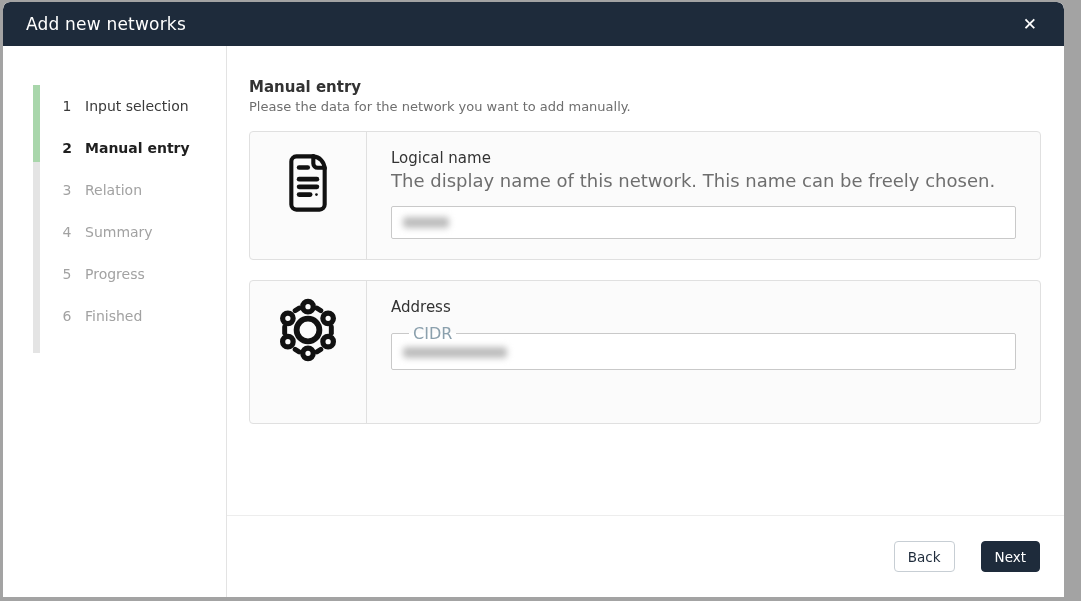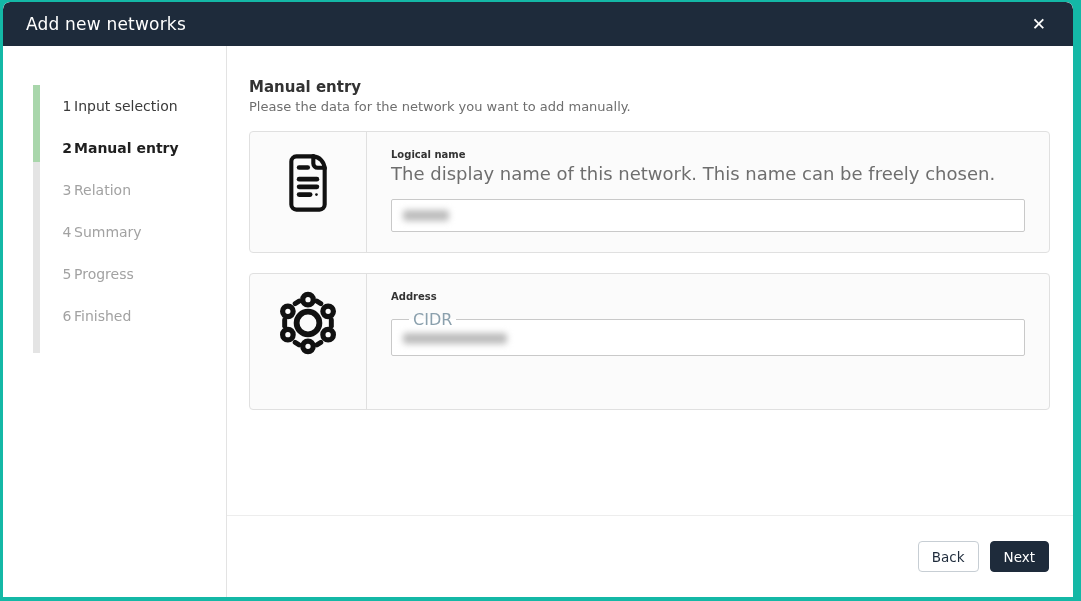--- a/index.html
+++ b/index.html
@@ -1,64 +1,64 @@
 <!DOCTYPE html>
 <html><head>
 <meta charset="utf-8">
 <style>
   * { box-sizing: border-box; margin: 0; padding: 0; }
   html,body { width:1081px; height:601px; }
   body { font-family: "DejaVu Sans", "Liberation Sans", sans-serif; background:#e9e9e9; }
 
-  .screen { width:1081px; height:601px; background:#14b8a6; padding:2px 8px 4px 3px; }
+  .screen { width:1081px; height:601px; background:#a3a3a3; padding:2px 17px 4px 3px; }
   .modal { width:100%; height:100%; background:#fff; border-radius:7px 7px 0 0; display:flex; flex-direction:column; overflow:hidden; }
 
   
   .header { height:44px; flex:0 0 44px; background:#1e2b3b; display:flex; align-items:center; padding:0 23px; border-radius:7px 7px 0 0; }
   .header-title { color:#ffffff; font-size:17px; letter-spacing:.2px; }
   .close-btn { margin-left:auto; color:#ffffff; font-size:17px; line-height:1; cursor:pointer; padding:4px; }
 
   
   .body { flex:1; display:flex; min-height:0; }
   .sidebar { width:224px; flex:0 0 224px; border-right:1px solid #e3e3e3; position:relative; background:#fff; }
   .progress-track { position:absolute; left:30px; top:39px; width:7px; height:268px; background:#e4e4e4; }
   .progress-fill { width:100%; height:77px; background:#a9d6ab; }
   .steps { position:absolute; left:0; top:39px; right:0; }
   .step { height:42px; display:flex; align-items:center; padding-left:57px; font-size:14px; }
   .step .num { width:14px; text-align:center; flex:0 0 14px; }
-  .step .lbl { }
+  .step .lbl { margin-left:11px; }
   .step.done { color:#3a3a3a; }
   .step.active { color:#1f1f1f; font-weight:bold; }
   .step.pending { color:#a2a2a2; }
 
   
   .main { flex:1; display:flex; flex-direction:column; min-width:0; background:#fff; }
   .main-content { flex:1; padding:32px 23px 0 22px; overflow:hidden; }
   .page-title { font-size:15px; font-weight:bold; color:#333333; }
   .page-subtitle { font-size:13px; color:#6e6e6e; margin-top:3px; }
 
   .card { display:flex; background:#fbfbfb; border:1px solid #e0e0e0; border-radius:4px; margin-top:17px; }
   .card + .card { margin-top:20px; }
   .card-icon-cell { width:117px; flex:0 0 117px; border-right:1px solid #e0e0e0; display:flex; justify-content:center; align-items:flex-start; padding-top:14px; }
   .card-content { flex:1; padding:17px 24px 20px 24px; min-width:0; }
-  .card-title { font-size:10px; font-weight:bold; color:#333333; }
+  .card-title { font-size:15px; font-weight:normal; color:#333333; }
   .card-desc { font-size:18px; color:#6e6e6e; margin-top:3px; }
 
   .plain-input { margin-top:15px; height:33px; border:1px solid #c9c9c9; border-radius:2px; background:#fff; display:flex; align-items:center; padding:0 11px; }
   .notched-input { margin-top:8px; border:1px solid #c9c9c9; border-radius:2px; background:#fff; padding:0 11px 8px 11px; }
   .notched-input legend { font-size:16px; color:#8ba0ad; padding:0 4px; margin-left:6px; }
   .notched-input .inner { height:18px; display:flex; align-items:center; }
 
   .redacted { height:11px; background:#bdbdbd; border-radius:3px; filter:blur(3px); }
   .redacted.short { width:46px; }
   .redacted.long { width:104px; margin-top:1px; }
   .card2-spacer { height:33px; }
 
   
-  .footer { flex:0 0 82px; border-top:1px solid #ededed; display:flex; align-items:center; justify-content:flex-end; gap:11px; padding-right:24px; }
+  .footer { flex:0 0 82px; border-top:1px solid #ededed; display:flex; align-items:center; justify-content:flex-end; gap:26px; padding-right:24px; }
   .btn { height:31px; min-width:52px; padding:0 13px; border-radius:4px; font-size:13.5px; font-family:inherit; cursor:pointer; }
   .btn-back { background:#ffffff; border:1px solid #c7ced4; color:#1e2b3b; }
   .btn-next { background:#1e2b3b; border:1px solid #1e2b3b; color:#ffffff; }
 
   .icon-svg { stroke:#111; fill:none; stroke-linecap:round; stroke-linejoin:round; }
 </style>
 </head>
 <body>
 
 <div class="screen">

